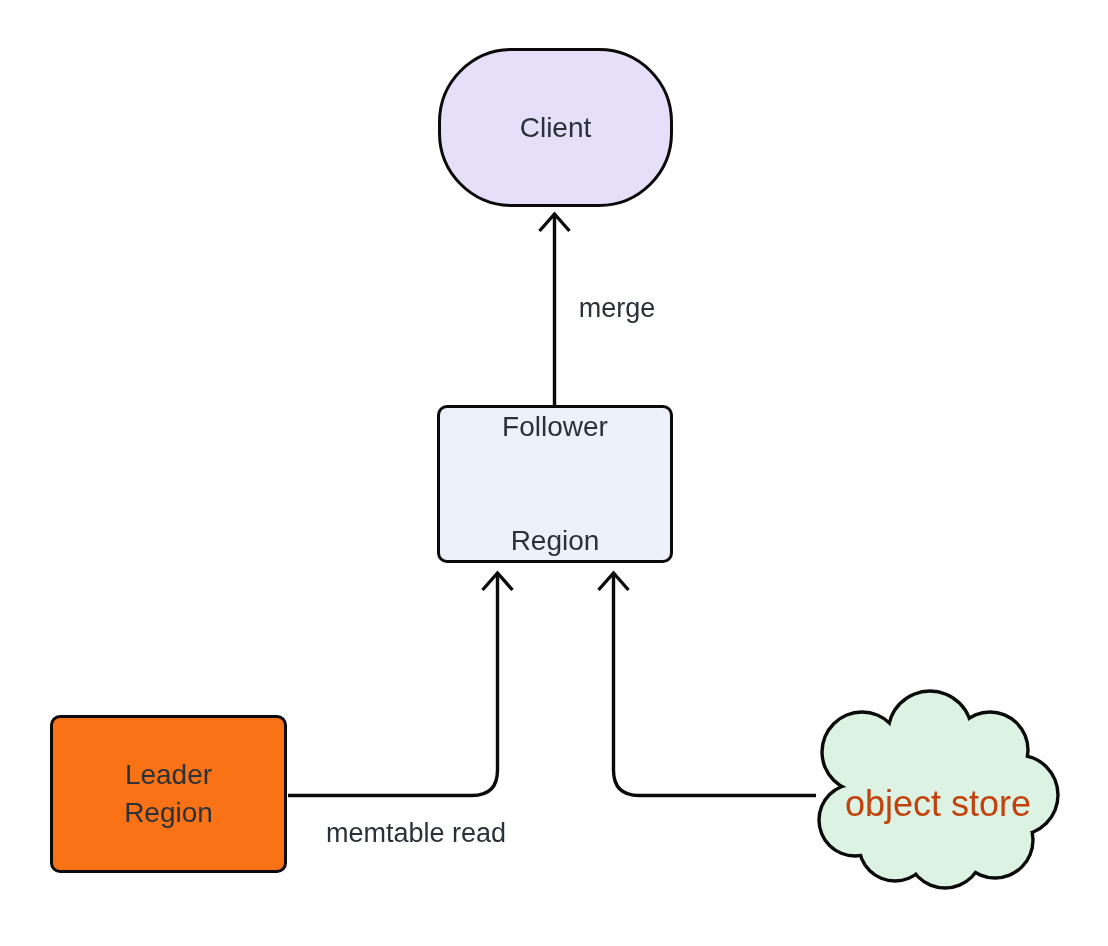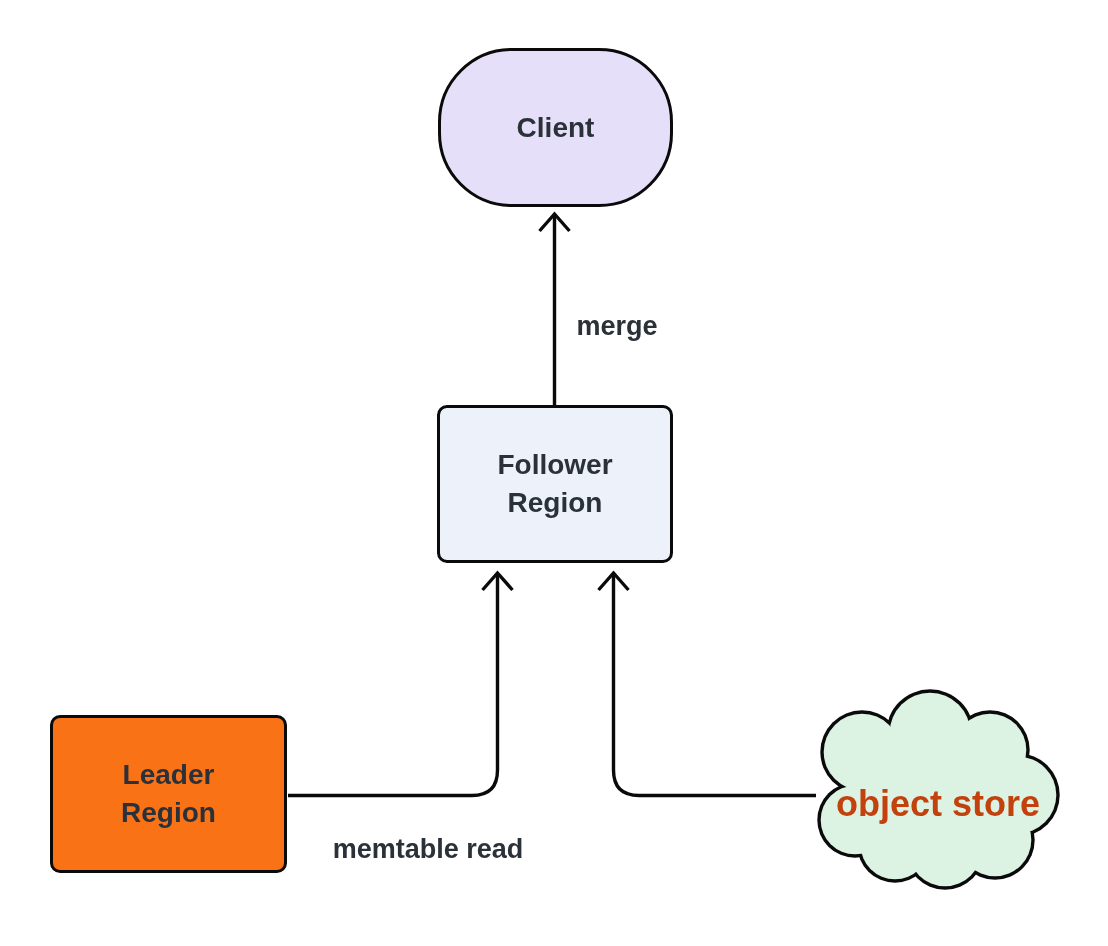--- a/index.html
+++ b/index.html
@@ -3,21 +3,20 @@
 <meta charset="utf-8">
 <style>
   html, body { margin: 0; padding: 0; background: #ffffff; }
   .canvas {
     position: relative;
     width: 1108px;
     height: 946px;
     background: #ffffff;
     font-family: "Liberation Sans", sans-serif;
     overflow: hidden;
-    font-weight: bold;
   }
   svg.edge-layer {
     position: absolute;
     left: 0; top: 0;
     width: 1108px; height: 946px;
   }
   .edge-path {
     fill: none;
     stroke: #0a0a0a;
     stroke-width: 3.4;
@@ -60,22 +59,22 @@
     color: #2b3139;
     white-space: nowrap;
   }
   .cloud-label {
     position: absolute;
     transform: translate(-50%, -50%);
     font-size: 36px;
     color: #c2410c;
     white-space: nowrap;
   }
-  .lbl-merge    { left: 617px; top: 326px; }
-  .lbl-memtable { left: 428px; top: 833px; margin-top: 16px; }
+  .lbl-merge    { left: 617px; top: 308px; }
+  .lbl-memtable { left: 416px; top: 833px; }
   .lbl-sst      { left: 688px; top: 832px; }
   .lbl-cloud    { left: 938px; top: 804px; }
 </style>
 </head>
 <body>
 
 <div class="canvas">
 
   <svg class="edge-layer" viewBox="0 0 1108 946">
     <defs>
@@ -112,21 +111,21 @@
 
     <path class="edge-path" d="M 288 795.5 L 472 795.5 Q 497.5 795.5 497.5 770 L 497.5 573" marker-end="url(#arrowhead)"></path>
 
     <path class="edge-path" d="M 816 795.5 L 639 795.5 Q 613.5 795.5 613.5 770 L 613.5 573" marker-end="url(#arrowhead)"></path>
   </svg>
 
   <div class="node node-client" style="background: rgb(230, 223, 249);">
     <span>Client</span>
   </div>
 
-  <div class="node node-follower" style="background: rgb(236, 241, 250);">
+  <div class="node node-follower" style="background: rgb(236, 241, 250); justify-content: space-between;">
     <span>Follower</span>
     <span>Region</span>
   </div>
 
   <div class="node node-leader" style="background: #f97316;">
     <span>Leader</span>
     <span>Region</span>
   </div>
 
   <div class="cloud-label lbl-cloud">object store</div>

